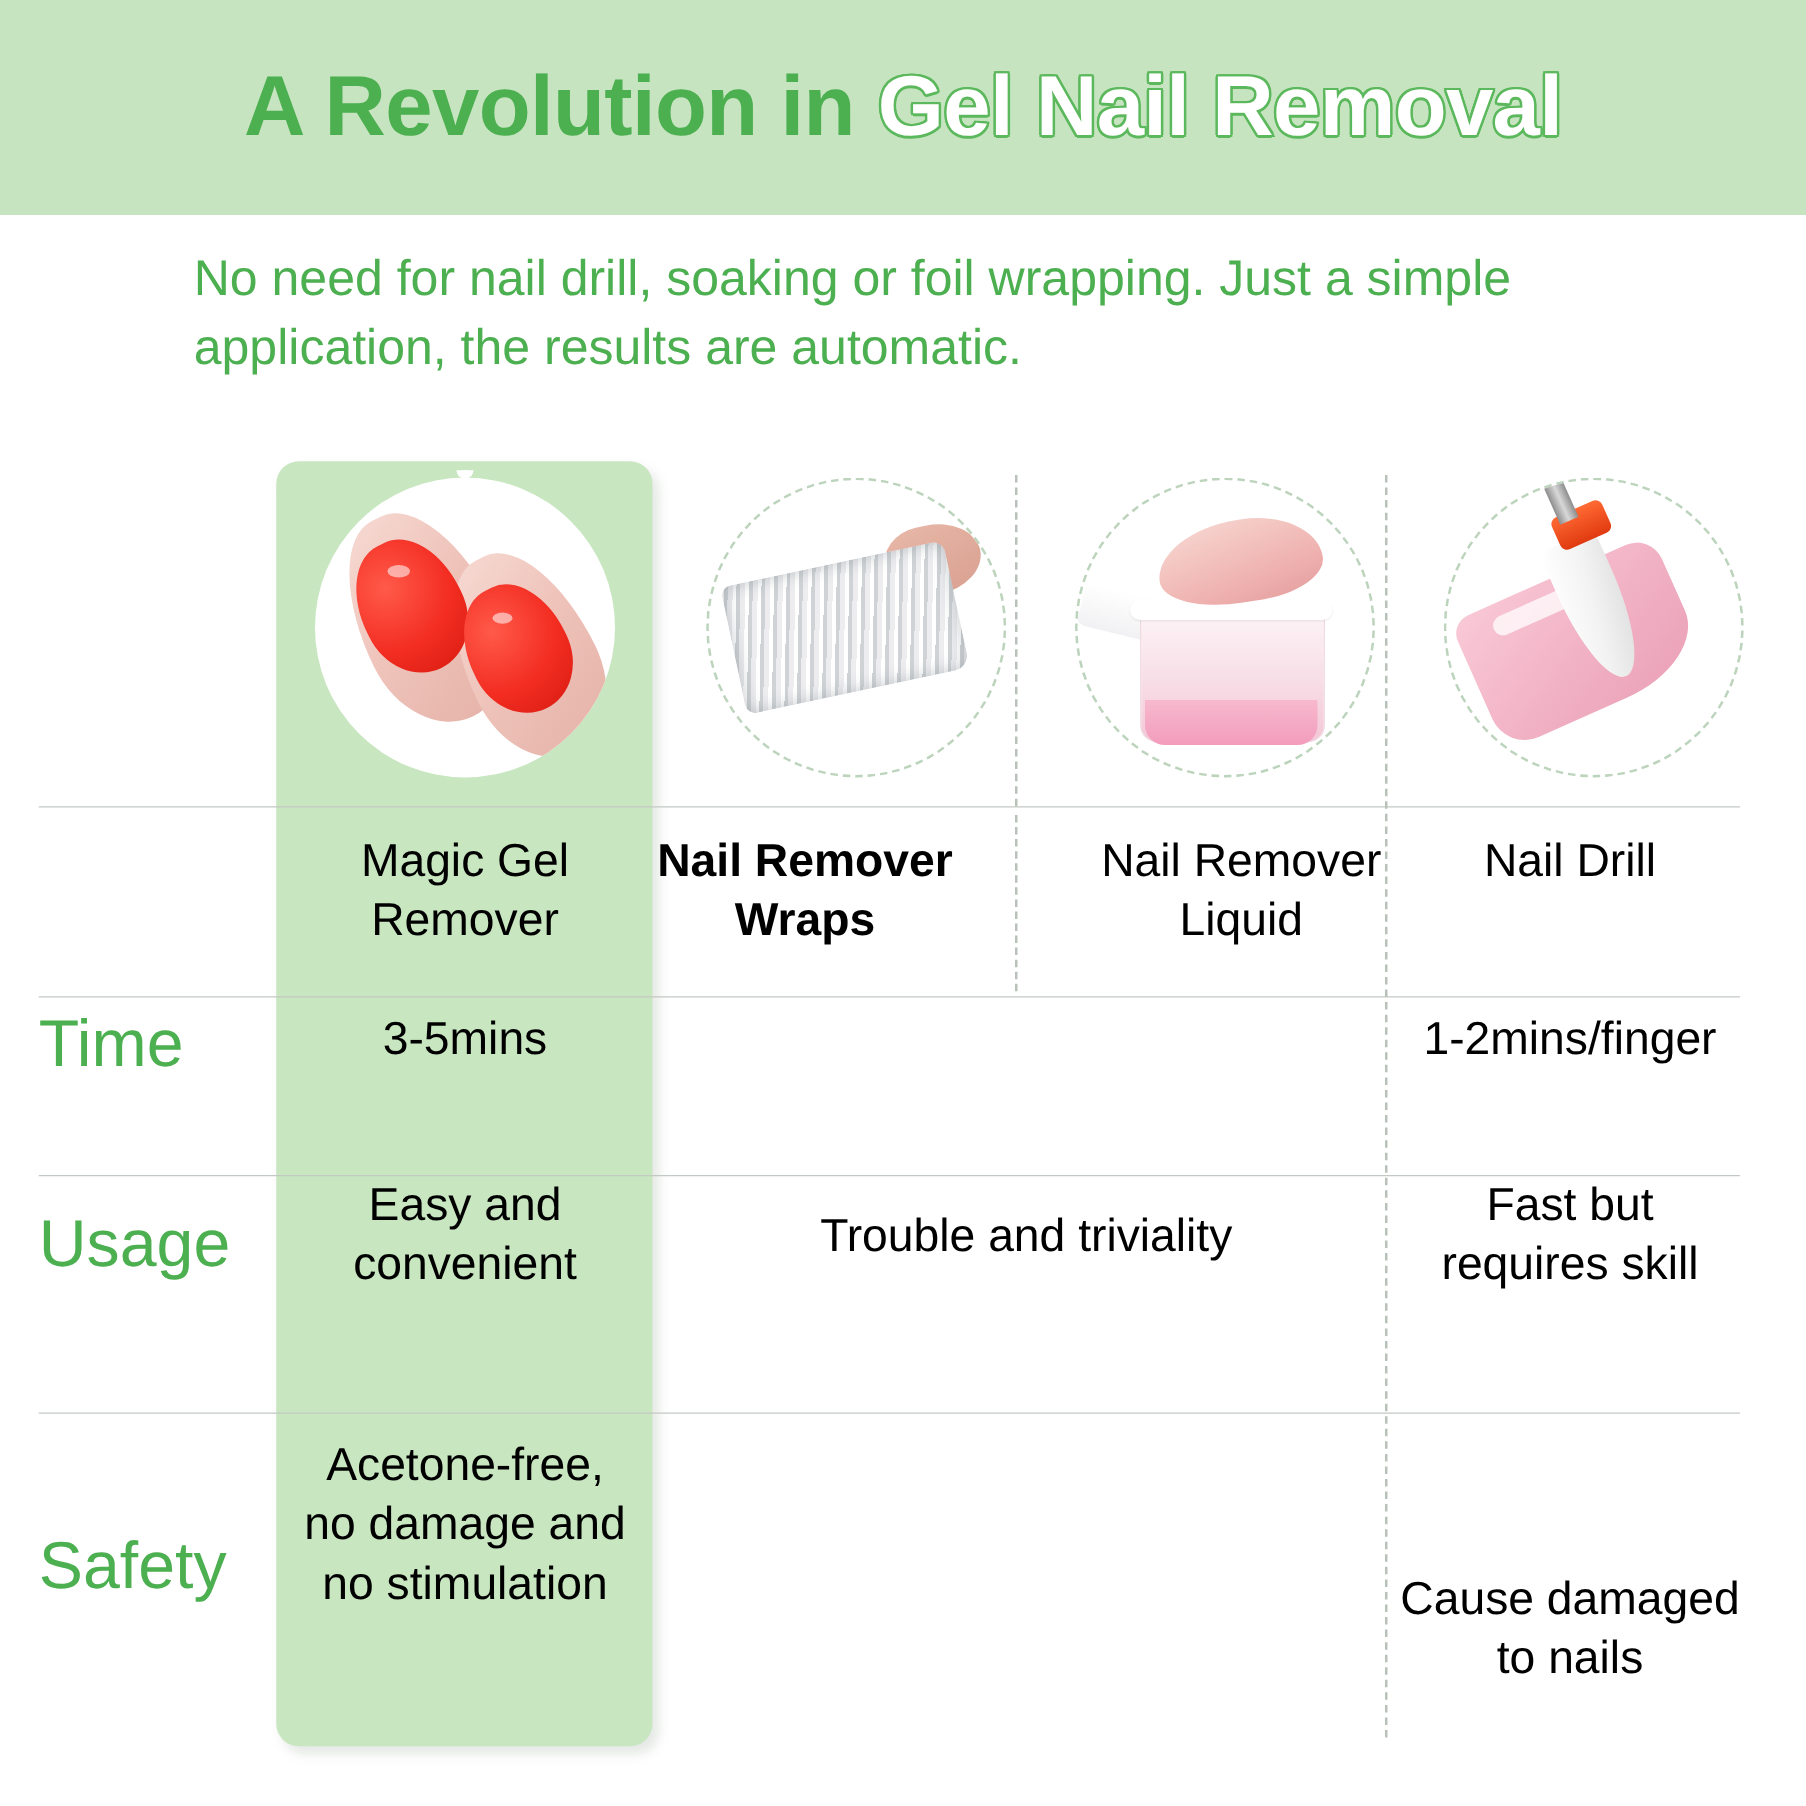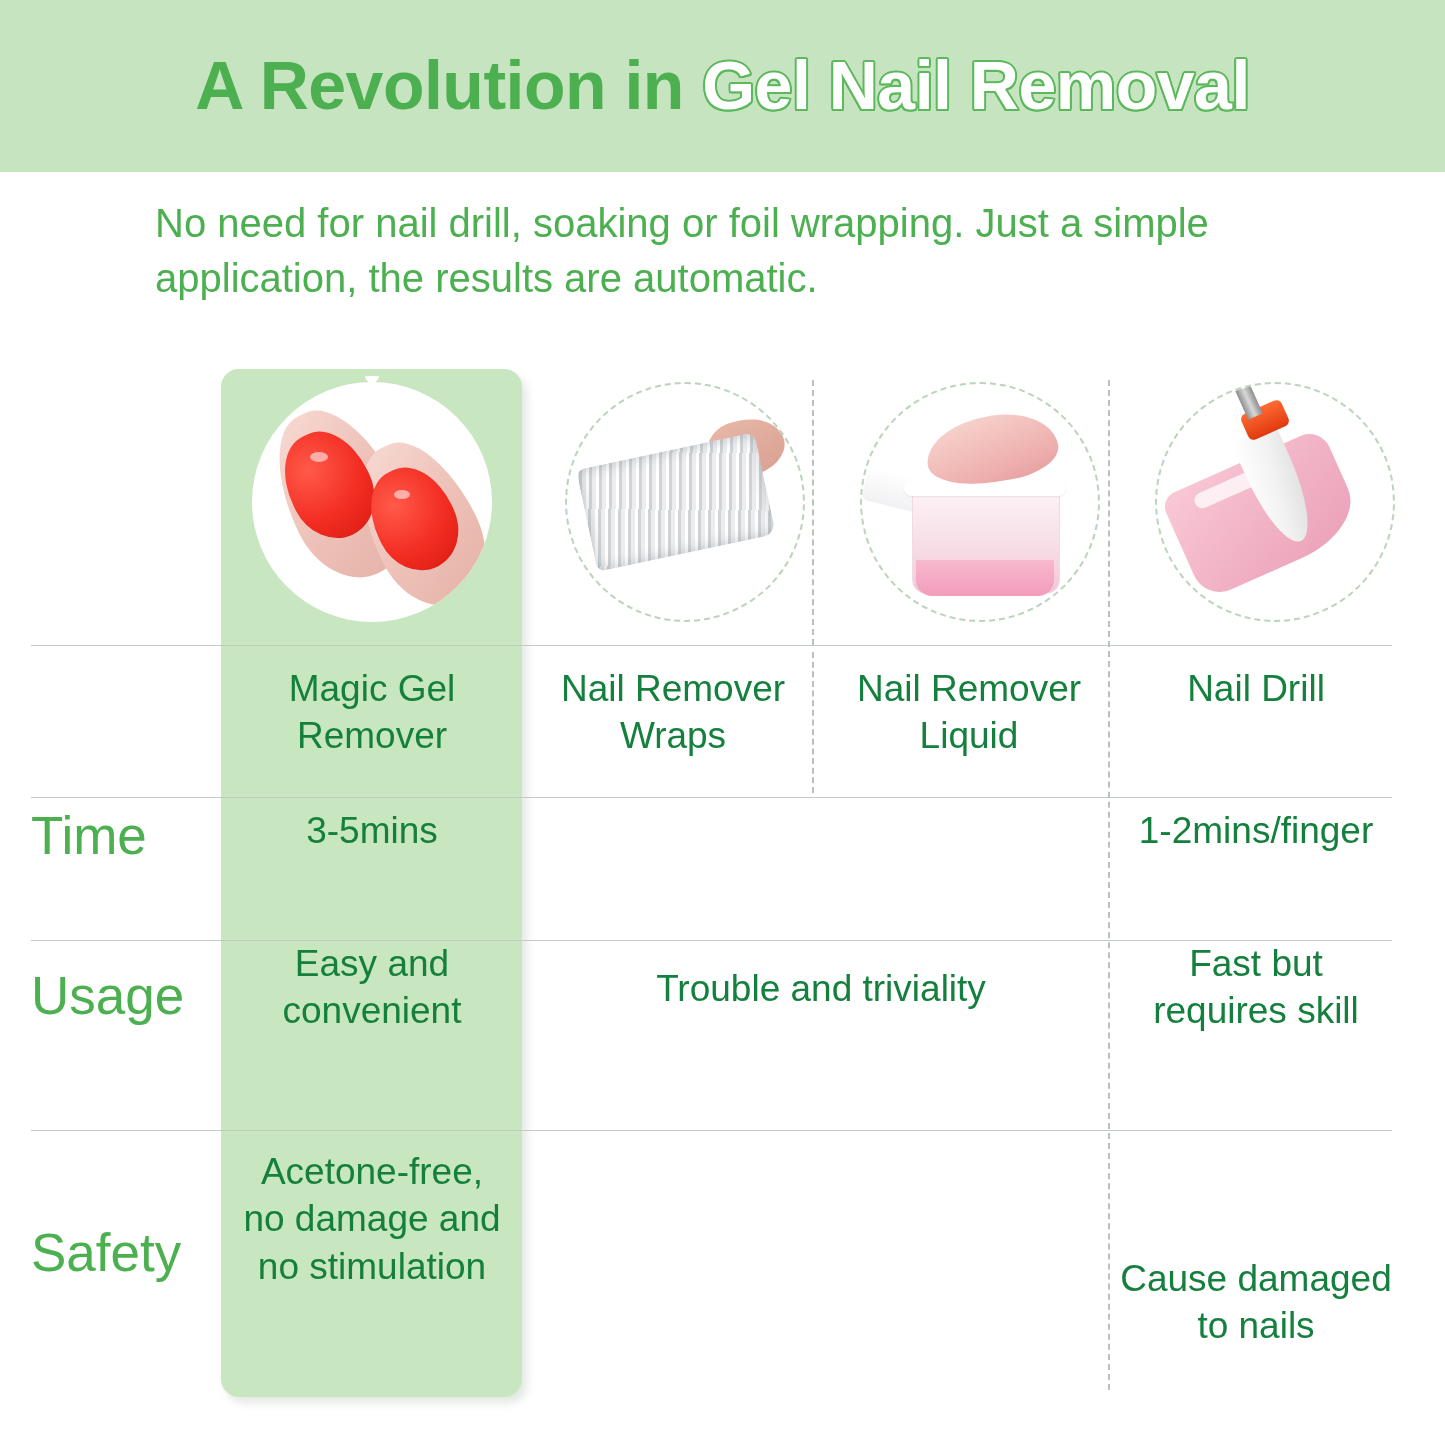--- a/index.html
+++ b/index.html
@@ -263,35 +263,35 @@
     background: linear-gradient(90deg,#8d8d8d,#d8d8d8,#8d8d8d);
     transform: rotate(-24deg);
   }
 
   
   .cell {
     position: absolute;
     text-align: center;
     font-size: 37px;
     line-height: 1.28;
-    color: #15803d;
+    color: #000000;
   }
   .rowlabel {
     position: absolute;
     left: 31px;
     width: 185px;
     font-size: 53px;
     color: #4caf50;
   }
 
   
   .hdr { top: 305px; }
   .hdr.c1 { left: 236px; width: 272px; }
-  .hdr.c2 { left: 540px; width: 266px; }
-  .hdr.c3 { left: 836px; width: 266px; }
+  .hdr.c2 { left: 511px; width: 266px; font-weight: bold; }
+  .hdr.c3 { left: 860px; width: 266px; }
   .hdr.c4 { left: 1120px; width: 272px; }
 
   
   .time.c1 { left: 236px; width: 272px; top: 447px; }
   .time.c23 { left: 540px; width: 562px; top: 447px; }
   .time.c4 { left: 1120px; width: 272px; top: 447px; }
   .lbl-time { top: 445px; }
 
   
   .usage.c1 { left: 236px; width: 272px; top: 580px; }

